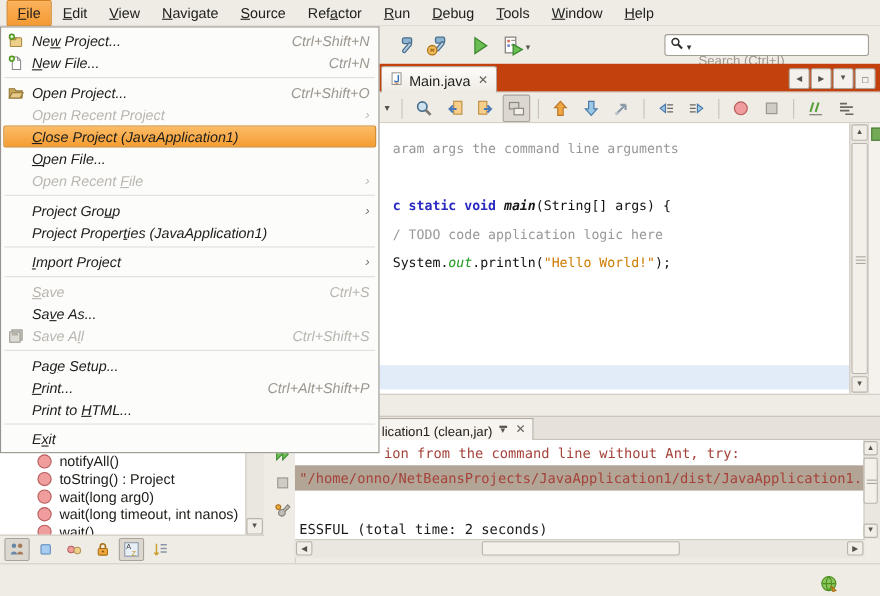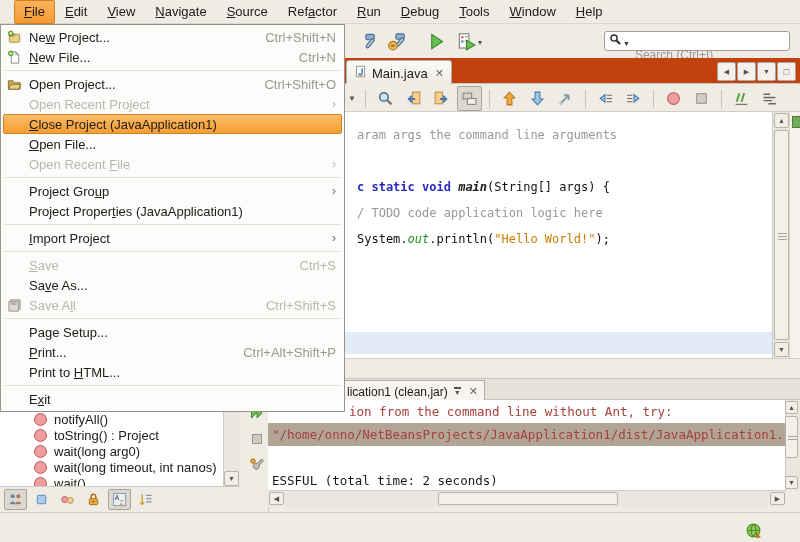--- a/index.html
+++ b/index.html
@@ -5,21 +5,21 @@
   html,body{margin:0;padding:0;background:#efebe5;}
   .app{position:relative;width:800px;height:542px;background:#efebe5;
        font-family:"Liberation Sans",sans-serif;font-size:13px;color:#21201c;
        overflow:hidden;-webkit-font-smoothing:antialiased;}
   .app u{text-decoration:underline;}
 
   
   .menubar{position:absolute;left:0;top:0;width:800px;height:24px;background:#efebe5;
            border-bottom:1px solid #dcd7d0;display:flex;align-items:center;padding-left:6px;box-sizing:border-box;}
   .mitem{padding:3px 9px 4px;white-space:nowrap;cursor:default;border:1px solid transparent;border-radius:2px;}
-  .mitem.active{background:linear-gradient(#fbb25c,#f49a33);border-color:#d47f1c;margin-left:8px;}
+  .mitem.active{background:linear-gradient(#fbb25c,#f49a33);border-color:#d47f1c;}
 
   
   .toolbar{position:absolute;left:0;top:24px;width:800px;height:34px;background:#efebe5;
            border-bottom:1px solid #d9d4cc;}
   .tbtn{position:absolute;top:5px;width:24px;height:24px;display:flex;align-items:center;justify-content:center;}
   .tbtn svg{width:19px;height:19px;}
   .dd-caret{position:absolute;top:14px;font-size:8px;color:#55524c;}
   .searchbox{position:absolute;right:10px;top:7px;width:186px;height:20px;background:#ffffff;
              border:1px solid #a39e95;border-radius:3px;display:flex;align-items:center;box-sizing:border-box;padding:0 4px;}
   .searchbox svg{width:13px;height:13px;flex:0 0 auto;}
@@ -105,21 +105,21 @@
         font-size:7px;color:#55524c;display:flex;align-items:center;justify-content:center;box-sizing:border-box;}
   .hthumb{position:absolute;top:1px;height:13px;background:#f3f0ea;border:1px solid #b9b4ab;border-radius:2px;box-sizing:border-box;}
 
   
   .statusbar{position:absolute;left:0;top:512px;width:800px;height:30px;background:#efebe5;border-top:1px solid #d5d0c8;}
   .statusicon{position:absolute;right:38px;top:9px;width:17px;height:17px;}
   .statusicon svg{width:17px;height:17px;}
 
   
   .popup{position:absolute;left:0;top:24px;width:345px;height:388px;background:#fcfcfb;
-         border:1px solid #989citeme;border:1px solid #98948d;box-sizing:border-box;z-index:100;padding-top:2px;}
+         border:1px solid #989citeme;border:1px solid #98948d;box-sizing:border-box;z-index:100;padding-top:2px;font-style:italic;}
   .pitem{height:20px;margin:0 2px;display:flex;align-items:center;padding:0 5px 0 3px;border:1px solid transparent;border-radius:2px;box-sizing:border-box;}
   .pitem .pic{width:22px;height:16px;flex:0 0 auto;display:flex;align-items:center;}
   .pitem .pic svg{width:15px;height:15px;}
   .pitem .plabel{flex:1;white-space:nowrap;}
   .pitem .pshort{color:#9b978f;padding-left:20px;white-space:nowrap;}
   .pitem .parrow{color:#6f6b63;font-size:12px;padding-left:8px;}
   .pitem.disabled .plabel,.pitem.disabled .pshort,.pitem.disabled .parrow{color:#b9b6af;}
   .pitem.highlighted{background:linear-gradient(#fcbc66,#f59d33);border-color:#d08421;}
   .psep{height:7px;margin:0 1px;position:relative;}
   .psep::after{content:"";position:absolute;left:2px;right:2px;top:3px;height:1px;background:#e2ded7;}

